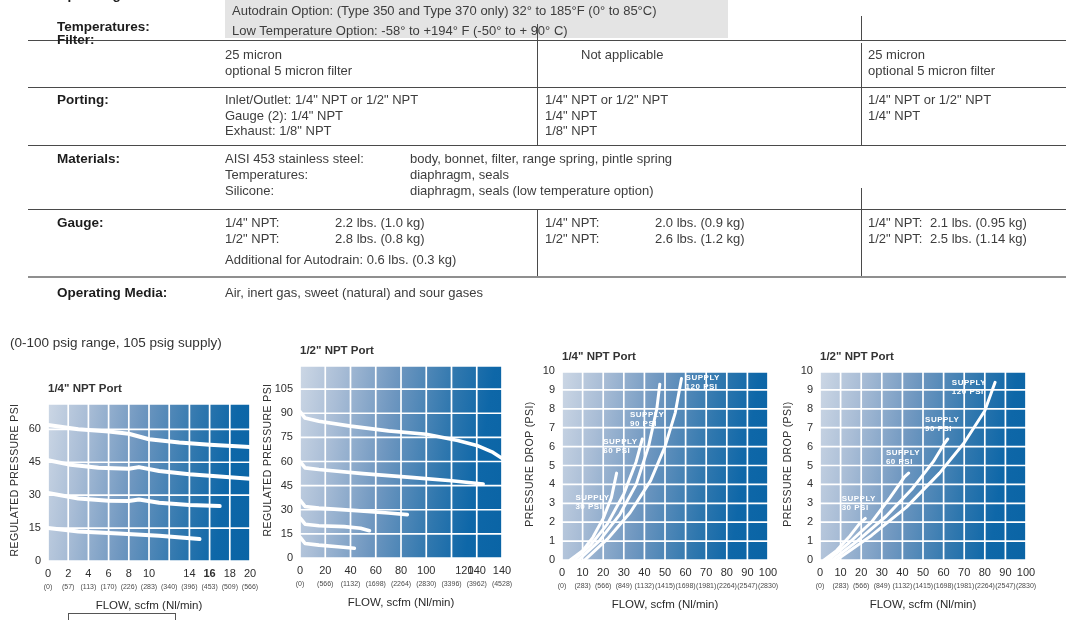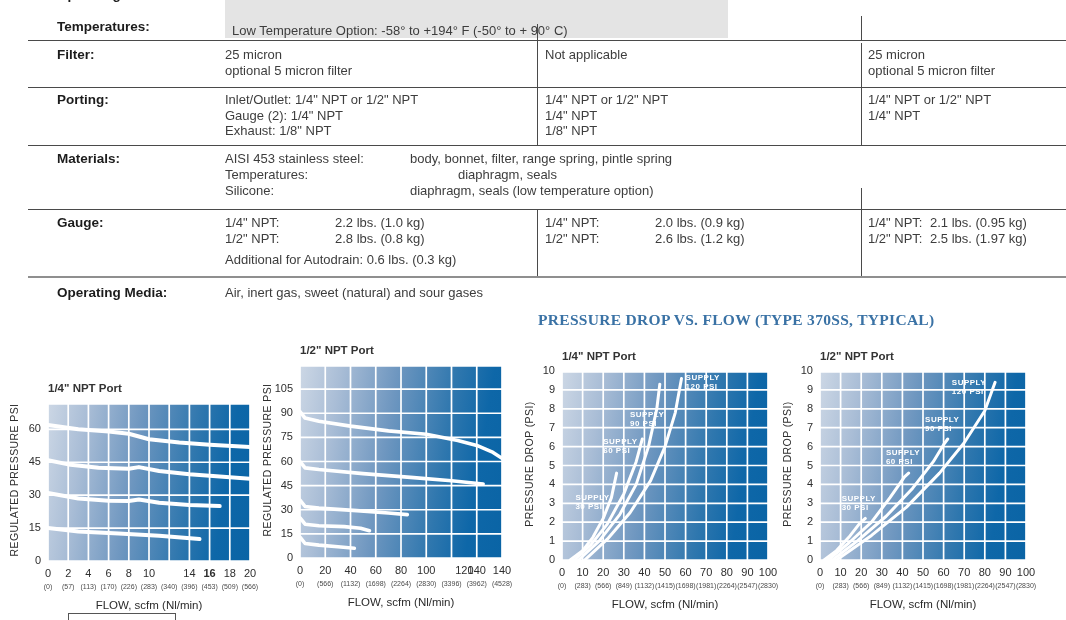--- a/index.html
+++ b/index.html
@@ -36,32 +36,33 @@
 <body>
 
 <div id="page">
 
   <div>
 
     <div>
       <div class="lbl" style="top:-13px;">Operating</div>
       <div class="lbl" style="top:19px;">Temperatures:</div>
       <div id="temp-highlight">
+        <div class="hl-line" style="top:3px;">Autodrain Option: (Type 350 and Type 370 only) 32° to 185°F (0° to 85°C)</div>
         <div class="hl-line" style="top:23px;">Low Temperature Option: -58° to +194° F (-50° to + 90° C)</div>
       </div>
     </div>
     <div class="hline" style="top:40px;"></div>
 
     <div>
-      <div class="lbl" style="top:47px;">Filter:</div>
+      <div class="lbl" style="top:32px;">Filter:</div>
       <div class="cell colA" style="top:47px;">
         <div>25 micron</div>
         <div>optional 5 micron filter</div>
       </div>
-      <div class="cell colB" style="top:47px;">
+      <div class="cell colB" style="top:47px;margin-left:36px;">
         <div>Not applicable</div>
       </div>
       <div class="cell colC" style="top:47px;">
         <div>25 micron</div>
         <div>optional 5 micron filter</div>
       </div>
     </div>
     <div class="hline" style="top:87px;"></div>
 
     <div>
@@ -81,57 +82,57 @@
         <div>1/4" NPT</div>
       </div>
     </div>
     <div class="hline" style="top:145px;"></div>
 
     <div>
       <div class="lbl" style="top:151px;">Materials:</div>
       <div class="cell mat-k" style="top:151px;">AISI 453 stainless steel:</div>
       <div class="cell mat-v" style="top:151px;">body, bonnet, filter, range spring, pintle spring</div>
       <div class="cell mat-k" style="top:167px;">Temperatures:</div>
-      <div class="cell mat-v" style="top:167px;margin-left:48px;">diaphragm, seals</div>
+      <div class="cell mat-v" style="top:167px;">diaphragm, seals</div>
       <div class="cell mat-k" style="top:183px;">Silicone:</div>
       <div class="cell mat-v" style="top:183px;">diaphragm, seals (low temperature option)</div>
     </div>
     <div class="hline" style="top:209px;"></div>
 
     <div>
       <div class="lbl" style="top:215px;">Gauge:</div>
       <div class="cell colA" style="top:215px;">
         <div><span class="pair-k" style="width:110px;">1/4" NPT:</span><span>2.2 lbs. (1.0 kg)</span></div>
         <div><span class="pair-k" style="width:110px;">1/2" NPT:</span><span>2.8 lbs. (0.8 kg)</span></div>
       </div>
       <div class="cell colA" style="top:252px;">Additional for Autodrain: 0.6 lbs. (0.3 kg)</div>
       <div class="cell colB" style="top:215px;">
         <div><span class="pair-k" style="width:110px;">1/4" NPT:</span><span>2.0 lbs. (0.9 kg)</span></div>
         <div><span class="pair-k" style="width:110px;">1/2" NPT:</span><span>2.6 lbs. (1.2 kg)</span></div>
       </div>
       <div class="cell colC" style="top:215px;">
         <div><span class="pair-k" style="width:62px;">1/4" NPT:</span><span>2.1 lbs. (0.95 kg)</span></div>
-        <div><span class="pair-k" style="width:62px;">1/2" NPT:</span><span>2.5 lbs. (1.97 kg)</span></div>
+        <div><span class="pair-k" style="width:62px;">1/2" NPT:</span><span>2.5 lbs. (1.14 kg)</span></div>
       </div>
     </div>
     <div class="hline thick" style="top:276px;"></div>
 
     <div>
       <div class="lbl" style="top:285px;">Operating Media:</div>
       <div class="cell colA" style="top:285px;">Air, inert gas, sweet (natural) and sour gases</div>
     </div>
 
     <div class="vline" style="left:537px;top:24px;height:121px;"></div>
     <div class="vline" style="left:537px;top:209px;height:67px;"></div>
     <div class="vline" style="left:861px;top:16px;height:24px;"></div>
     <div class="vline" style="left:861px;top:43px;height:102px;"></div>
     <div class="vline" style="left:861px;top:188px;height:88px;"></div>
   </div>
 
-  <div class="sec-title" style="left:538px;top:311px;">PRESSURE DROP VS. FLOW (TYPE 370SS, TYPICAL)</div>
+  <div class="sec-sub" style="left:10px;top:335px;">(0-100 psig range, 105 psig supply)</div>
 
   <div id="charts">
       <div class="port-label" style="left: 48px; top: 382px;">1/4" NPT Port</div>
       <div class="ylabel" style="left: -85px; top: 474px; width: 198px;">REGULATED PRESSURE PSI</div>
       <div class="ytick" style="left: -3px; top: 554px;">0</div>
       <div class="ytick" style="left: -3px; top: 521.083px;">15</div>
       <div class="ytick" style="left: -3px; top: 488.167px;">30</div>
       <div class="ytick" style="left: -3px; top: 455.25px;">45</div>
       <div class="ytick" style="left: -3px; top: 422.333px;">60</div>
       <div class="xtick" style="left: 26px; top: 567px;">0</div>

